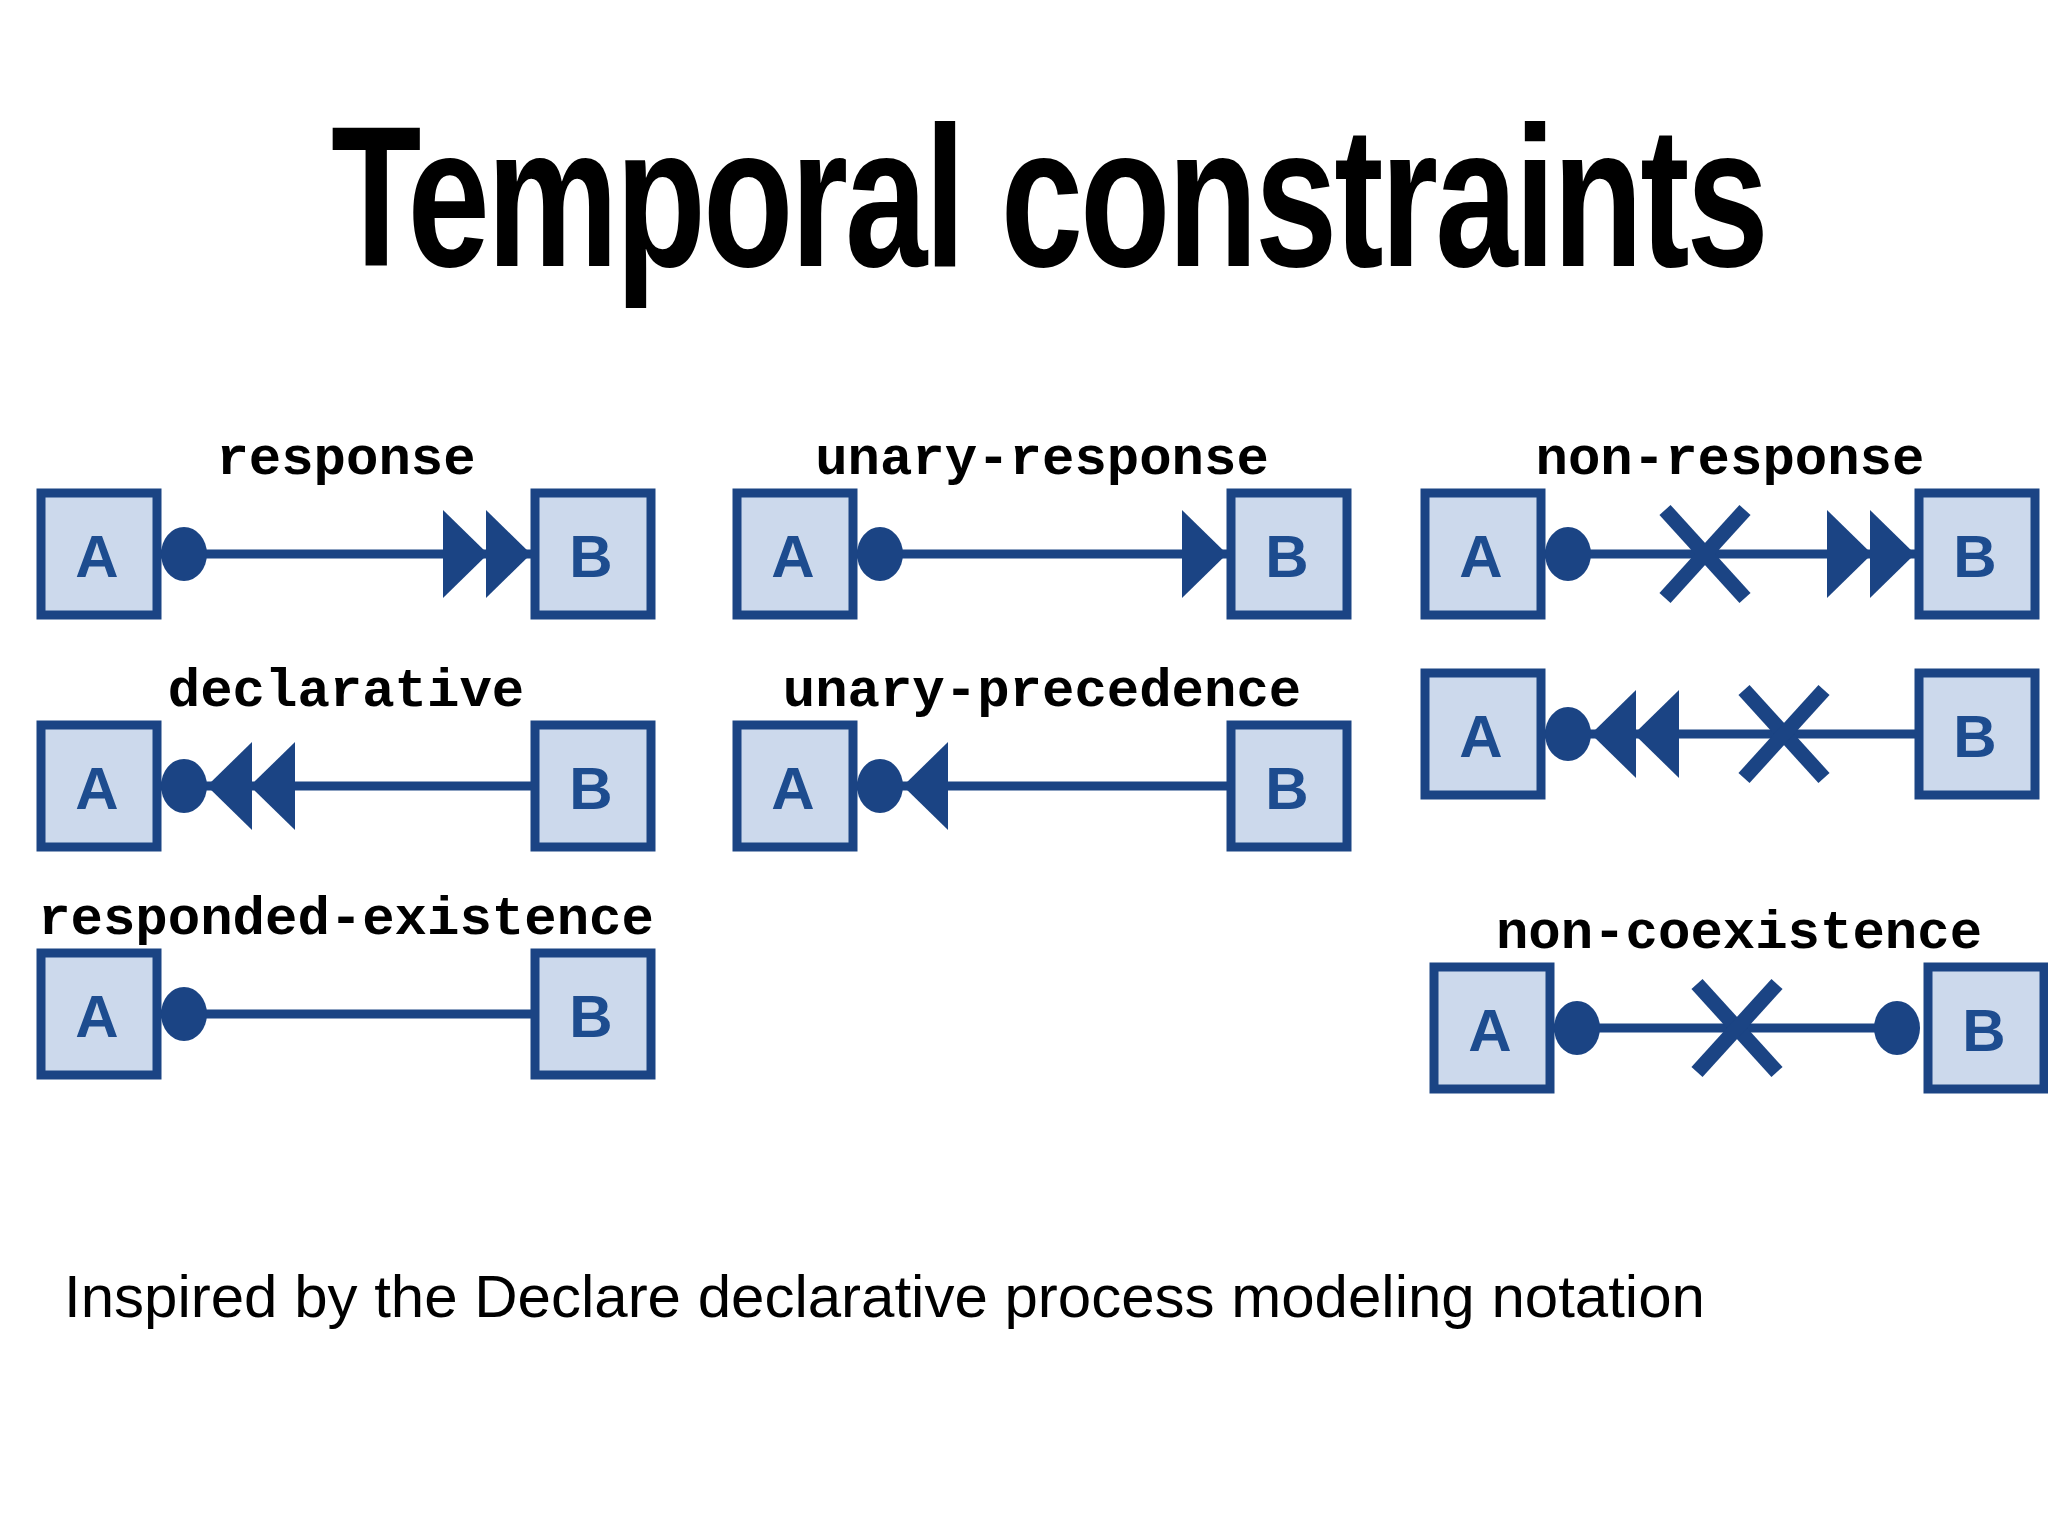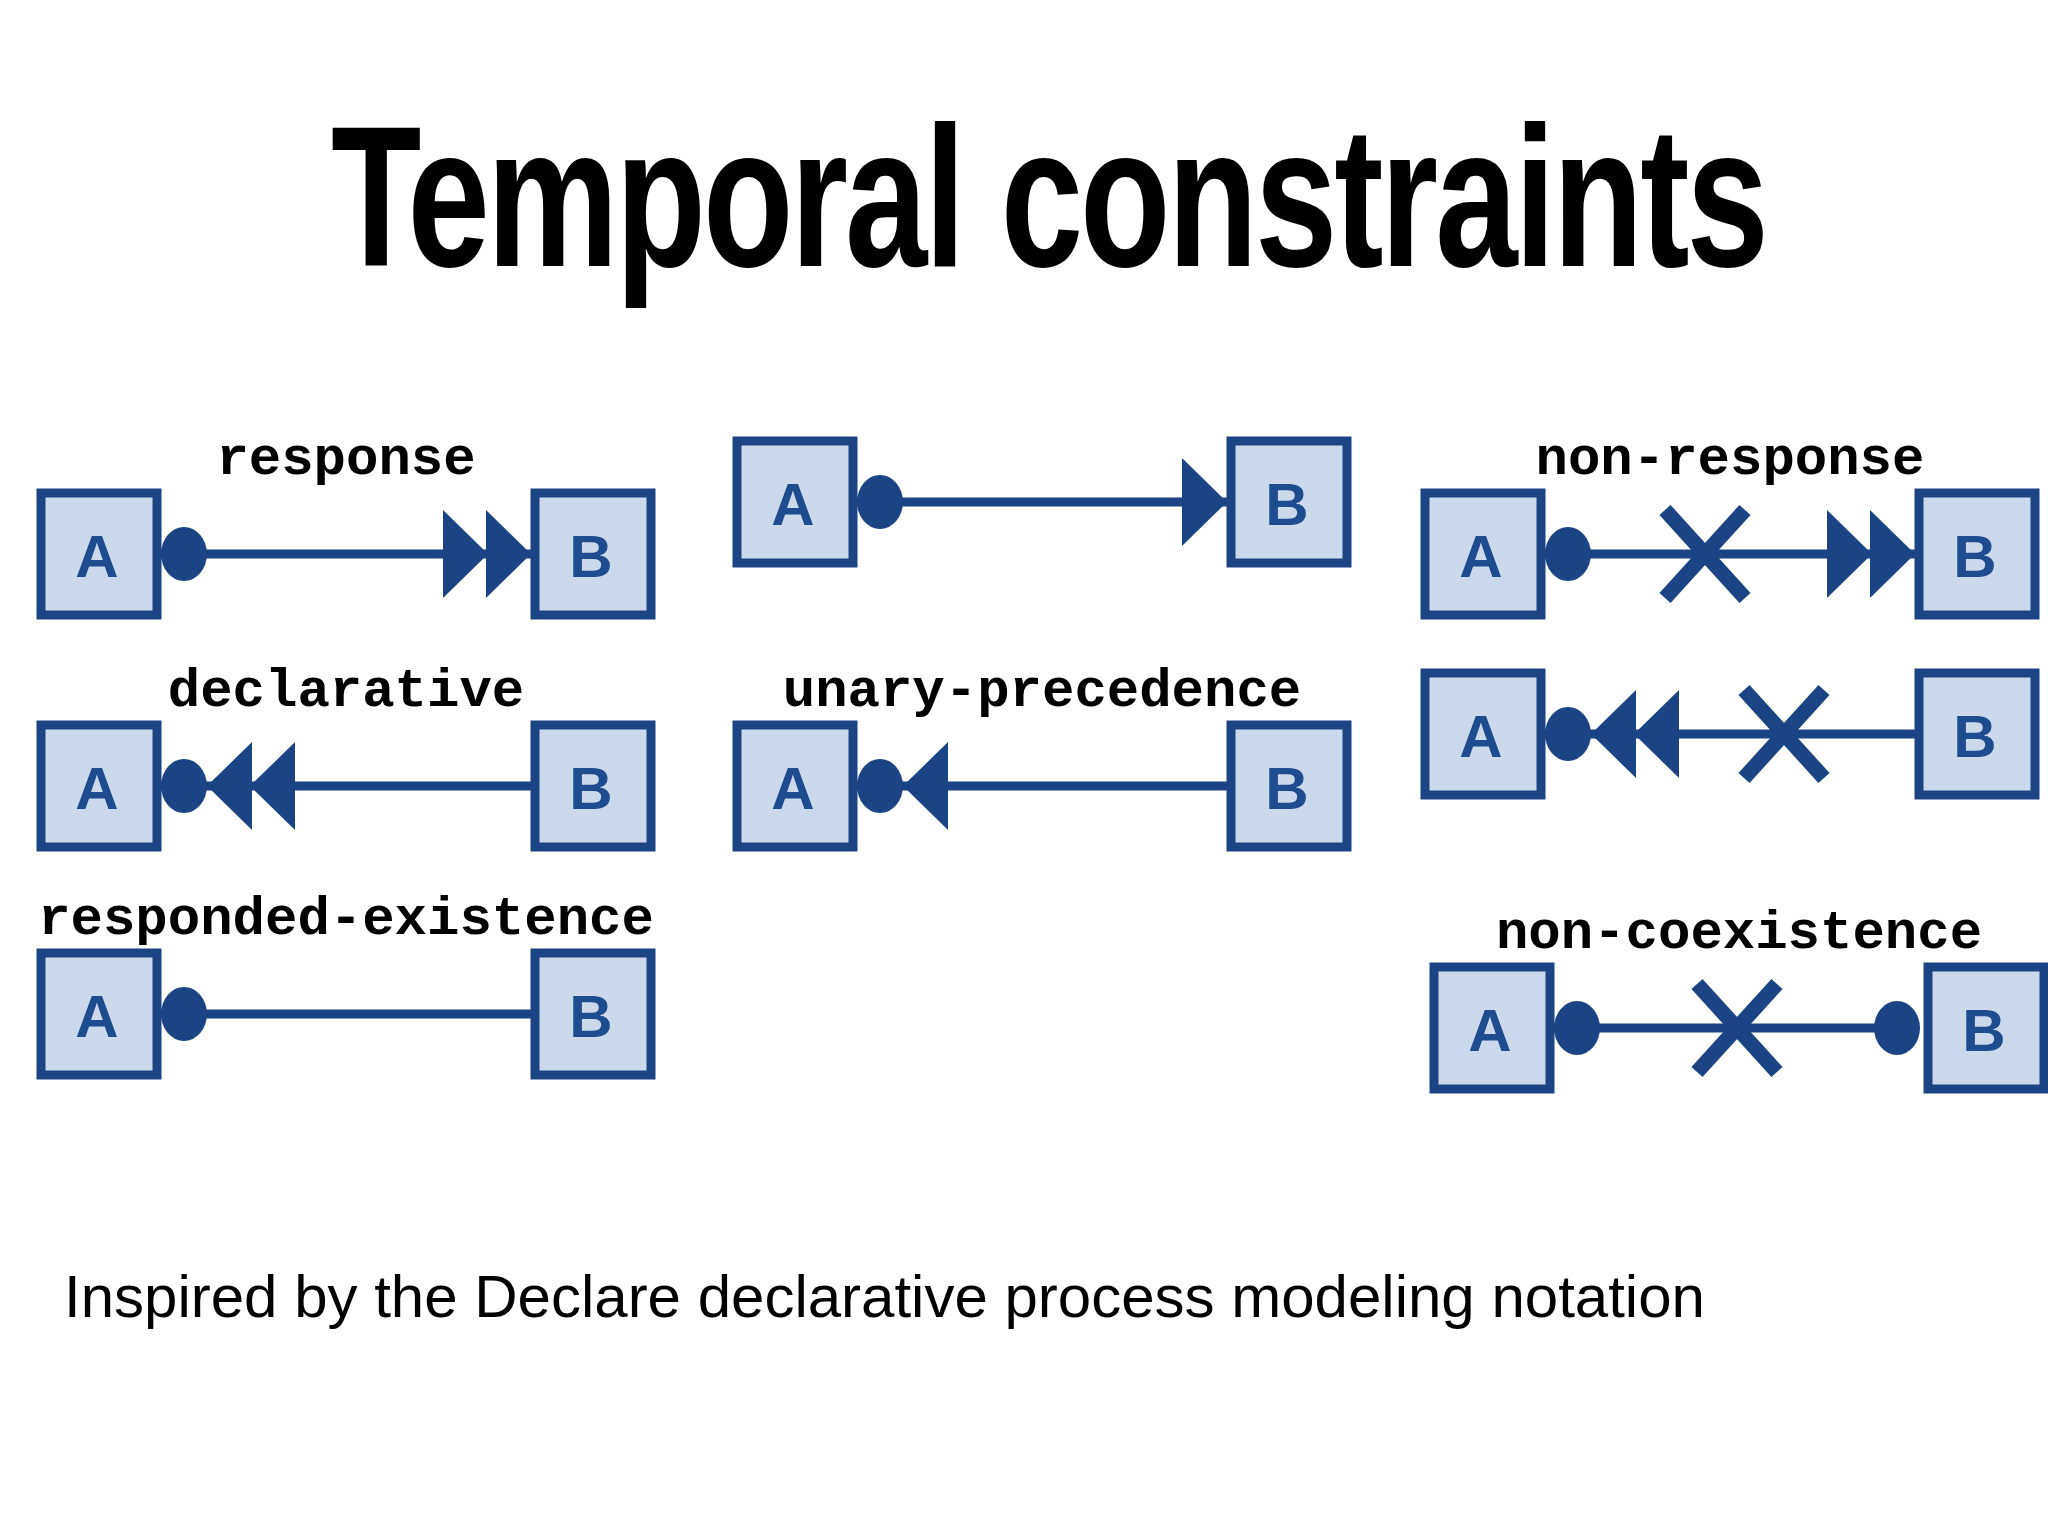--- a/index.html
+++ b/index.html
@@ -43,20 +43,21 @@
         <ellipse cx="148" cy="66" rx="23" ry="27" fill="#1b4484"></ellipse>
         <polygon points="495,66 450,22 450,110" fill="#1b4484"></polygon>
         <polygon points="452,66 407,22 407,110" fill="#1b4484"></polygon>
         <rect x="5" y="5" width="116" height="122" fill="#ccd9ec" stroke="#1b4484" stroke-width="9"></rect>
         <text x="61" y="89" fill="#1d4c8f" text-anchor="middle" font-family="&quot;Liberation Sans&quot;,sans-serif" font-size="60" font-weight="bold">A</text>
         <rect x="499" y="5" width="116" height="122" fill="#ccd9ec" stroke="#1b4484" stroke-width="9"></rect>
         <text x="555" y="89" fill="#1d4c8f" text-anchor="middle" font-family="&quot;Liberation Sans&quot;,sans-serif" font-size="60" font-weight="bold">B</text>
       </svg>
     </div>
     <div class="cell" style="left: 732px; top: 434px;">
+      <div class="lbl">unary-response</div>
       <svg width="620" height="135" viewBox="0 0 620 135">
         <line x1="120" y1="66" x2="495" y2="66" stroke="#1b4484" stroke-width="9"></line>
         <ellipse cx="148" cy="66" rx="23" ry="27" fill="#1b4484"></ellipse>
         <polygon points="495,66 450,22 450,110" fill="#1b4484"></polygon>
         <rect x="5" y="5" width="116" height="122" fill="#ccd9ec" stroke="#1b4484" stroke-width="9"></rect>
         <text x="61" y="89" fill="#1d4c8f" text-anchor="middle" font-family="&quot;Liberation Sans&quot;,sans-serif" font-size="60" font-weight="bold">A</text>
         <rect x="499" y="5" width="116" height="122" fill="#ccd9ec" stroke="#1b4484" stroke-width="9"></rect>
         <text x="555" y="89" fill="#1d4c8f" text-anchor="middle" font-family="&quot;Liberation Sans&quot;,sans-serif" font-size="60" font-weight="bold">B</text>
       </svg>
     </div>

